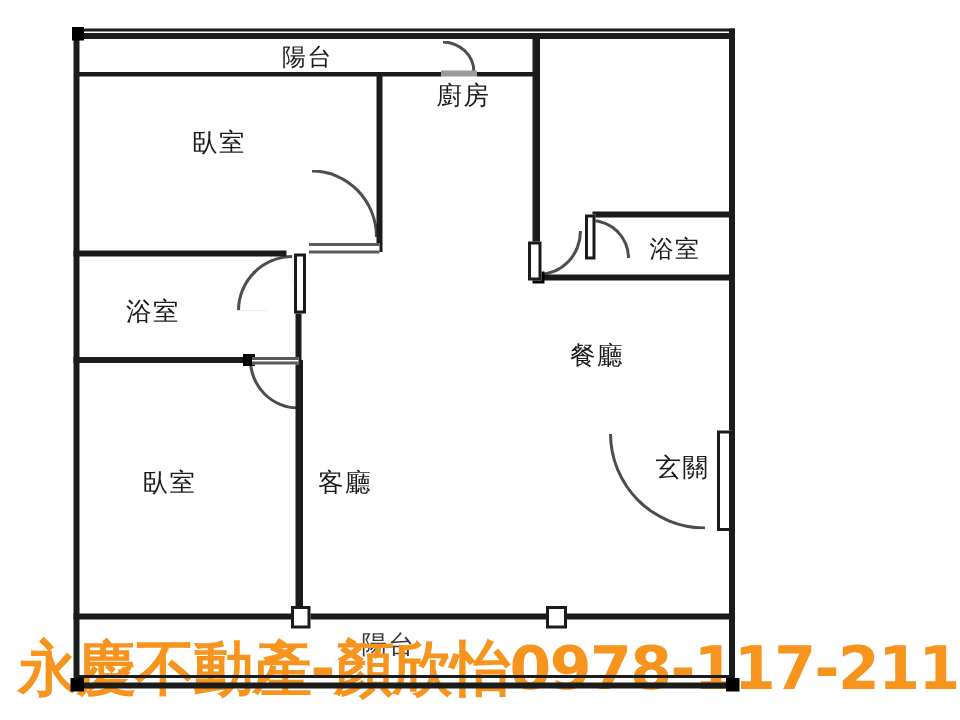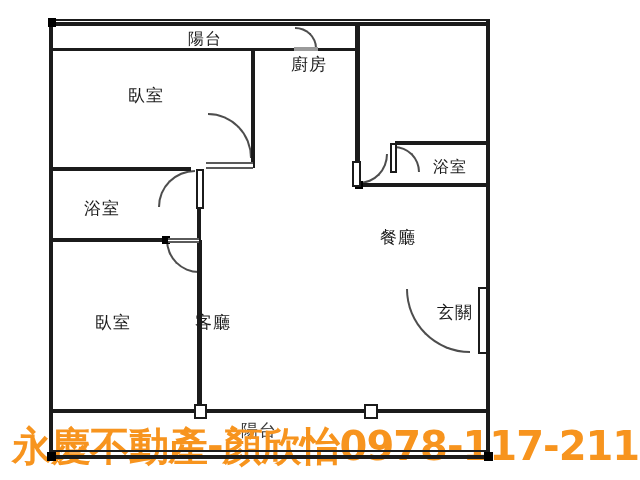--- a/index.html
+++ b/index.html
@@ -78,19 +78,19 @@
   <div class="cap" style="left:47px;top:452px;width:9px;height:9px;"></div>
   <div class="cap" style="left:484px;top:452px;width:9px;height:9px;"></div>
 
   <div class="lbl" style="left:205px;top:39px;font-size:16px;">陽台</div>
   <div class="lbl" style="left:146px;top:95px;">臥室</div>
   <div class="lbl" style="left:309px;top:64px;">廚房</div>
   <div class="lbl" style="left:450px;top:167px;font-size:16px;">浴室</div>
   <div class="lbl" style="left:102px;top:208px;">浴室</div>
   <div class="lbl" style="left:398px;top:237px;">餐廳</div>
   <div class="lbl" style="left:113px;top:322px;">臥室</div>
-  <div class="lbl" style="left:213px;top:322px;">客廳</div>
+  <div class="lbl" style="left:230px;top:322px;">客廳</div>
   <div class="lbl" style="left:455px;top:312px;">玄關</div>
   <div class="lbl" style="left:259px;top:430px;color:#3a3a3a;">陽台</div>
 
   <div class="wm" style="color: rgb(247, 148, 30);">永慶不動產-顏欣怡0978-117-211</div>
 
 </div>
 
 </body></html>

